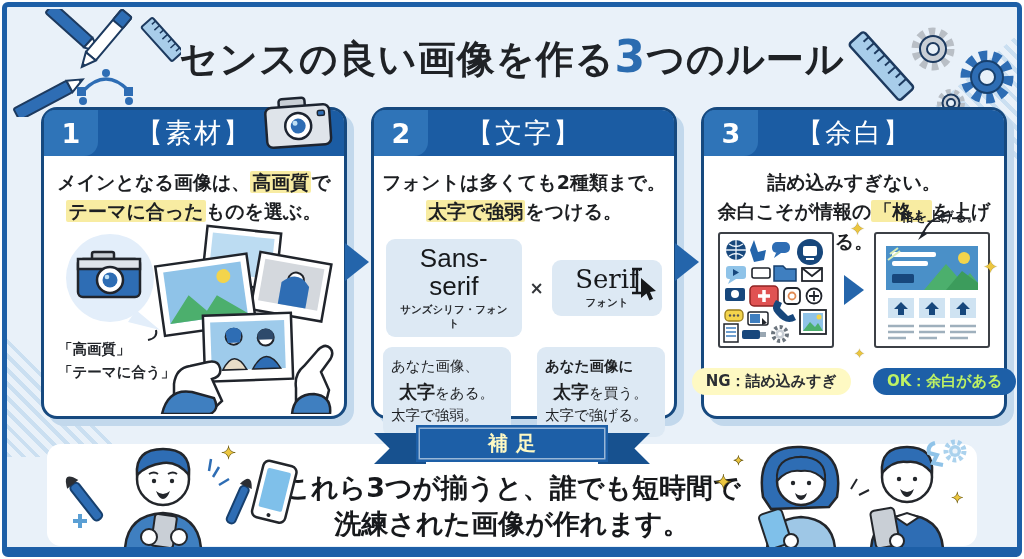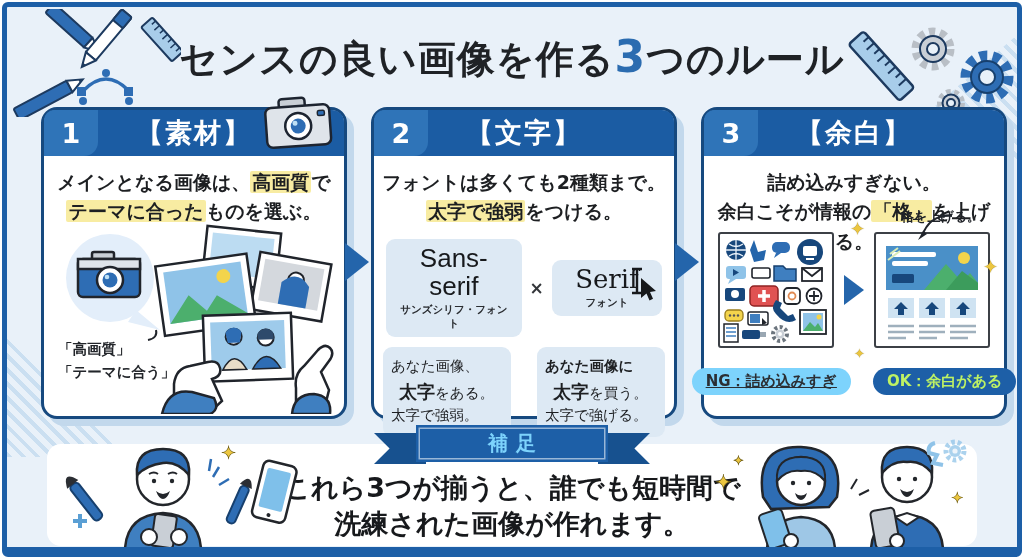--- a/index.html
+++ b/index.html
@@ -24,21 +24,21 @@
 
   
   .card { position:absolute; top:100px; width:306px; height:312px; border:3px solid #16497f;
           border-radius:16px; background:#fff; box-shadow:7px 7px 0 #c2d8ec; z-index:2; }
   .card1 { left:34px; } .card2 { left:364px; } .card3 { left:694px; }
   .card-header { position:relative; height:46px; background:#1b5ca3; border-radius:12px 12px 0 0;
                  display:flex; align-items:center; justify-content:center; }
   .card-num { position:absolute; left:0; top:0; width:54px; height:46px; background:#2f74b8;
               border-radius:10px 0 14px 0; color:#fff; font-size:27px; font-weight:800;
               display:flex; align-items:center; justify-content:center; }
-  .card-heading { color:#fff; font-size:27px; font-weight:700; letter-spacing:2px; }
+  .card-heading { color:#fff; font-size:27px; font-weight:400; letter-spacing:2px; }
   .card-body { position:relative; height:260px; padding-top:12px; }
   .lead { text-align:center; font-size:19px; font-weight:700; color:#1d1f22; line-height:1.55; }
   .hl { background:#f8eca2; padding:0 2px; border-radius:2px; }
 
   .between-arrow { position:absolute; top:236px; width:0; height:0; z-index:3;
                    border-left:24px solid #2465ab; border-top:19px solid rgba(0,0,0,0);
                    border-bottom:19px solid rgba(0,0,0,0); }
   .arr1 { left:338px; } .arr2 { left:668px; }
 
   
@@ -67,31 +67,31 @@
   
   .illo3 { position:absolute; left:0; top:76px; width:100%; }
   .boxrow { display:flex; align-items:center; justify-content:center; gap:10px; }
   .sq { width:116px; height:116px; background:#fff; border:2px solid #3c4046; border-radius:3px;
         position:relative; }
   .sq-arrow { width:0; height:0; border-left:20px solid #2465ab;
               border-top:15px solid rgba(0,0,0,0); border-bottom:15px solid rgba(0,0,0,0); }
   .annot { position:absolute; right:8px; top:-26px; font-size:13px; font-weight:700; color:#202328; }
   .pillrow { position:absolute; left:0; top:212px; width:100%; display:flex; justify-content:center; gap:22px; }
   .pill { font-size:15px; font-weight:800; padding:4px 14px; border-radius:16px; white-space:nowrap; }
-  .pill-ng { background:#7dd3fc; color:#2b2e33;text-decoration:underline; }
+  .pill-ng { background:#fef9c3; color:#2b2e33; }
   .pill-ok { background:#1d5fa7; color:#bef264; }
 
   
   .footer-panel { position:absolute; left:40px; right:40px; top:437px; height:102px;
                   background:#fff; border-radius:14px; z-index:1; }
   .ribbon { position:absolute; top:418px; left:50%; transform:translateX(-50%); z-index:3; }
   .ribbon-center { position:relative; width:192px; height:37px; background:#1d5fa7;
                    box-shadow:inset 0 0 0 2.5px #1d5fa7, inset 0 0 0 4px rgba(255,255,255,.55);
                    display:flex; align-items:center; justify-content:center; z-index:2; }
-  .ribbon-center span { color:#7dd3fc; font-size:20px; font-weight:800; letter-spacing:8px; text-indent:8px; }
+  .ribbon-center span { color:#fef9c3; font-size:20px; font-weight:800; letter-spacing:8px; text-indent:8px; }
   .ribbon-tail { position:absolute; top:8px; width:52px; height:31px; background:#17518f; z-index:1; }
   .tail-l { left:-42px; clip-path:polygon(0 0,100% 0,100% 100%,0 100%,30% 50%); }
   .tail-r { right:-42px; clip-path:polygon(0 0,100% 0,70% 50%,100% 100%,0 100%); }
   .footer-text { position:absolute; top:463px; left:0; width:100%; text-align:center; z-index:2;
                  font-size:27px; font-weight:800; color:#17191c; line-height:1.35; }
   .people { position:absolute; z-index:2; }
   .people-l { left:46px; top:430px; }
   .people-r { right:44px; top:430px; }
 </style>
 </head>

